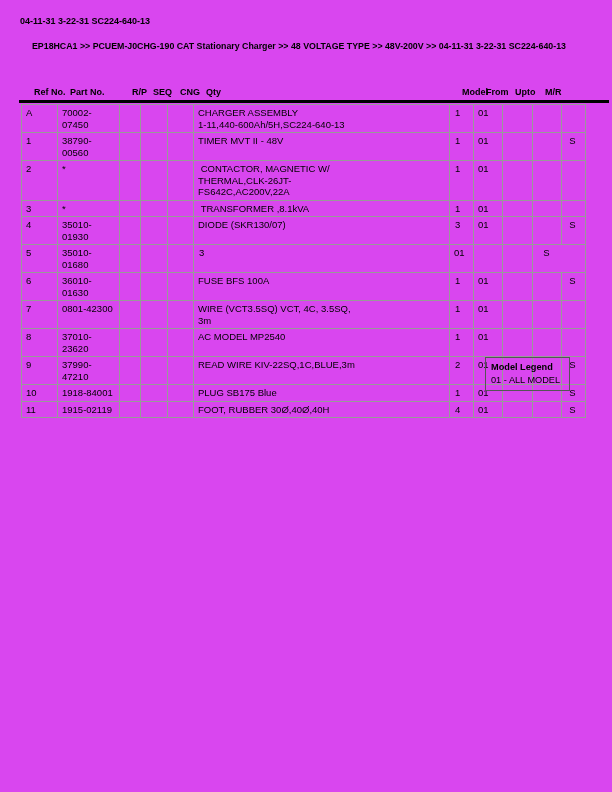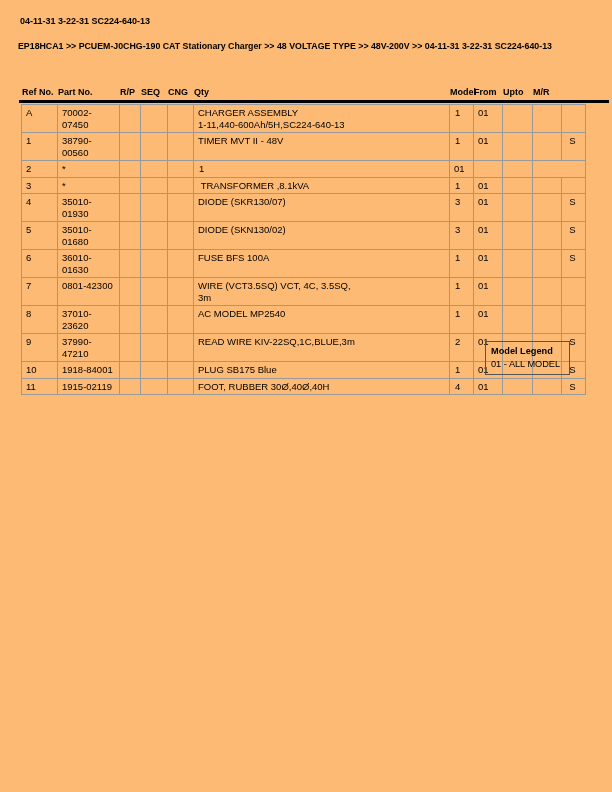--- a/index.html
+++ b/index.html
@@ -4,39 +4,39 @@
 <style>
   * { margin: 0; padding: 0; box-sizing: border-box; }
   html, body { background: #ffffff; }
   body {
     width: 612px; height: 792px;
     font-family: "Liberation Sans", sans-serif;
     color: #000;
     position: relative;
     overflow: hidden;
   }
-  .page { position: absolute; inset: 0; background: #fdba74; }
+  .page { position: absolute; inset: 0; background: #d946ef; }
 
   .hdr-line1 {
     position: absolute; left: 20px; top: 16px;
     font-size: 9px; font-weight: bold; white-space: nowrap;
   }
   .hdr-line2 {
-    position: absolute; left: 18px; top: 41px;
+    position: absolute; left: 32px; top: 41px;
     font-size: 8.8px; font-weight: bold; white-space: nowrap;
   }
 
   .cols {
     display: grid;
     grid-template-columns: 36px 62px 21px 27px 26px 256px 24px 29px 30px 29px 23px;
     width: 563px;
   }
 
   .table-header {
-    position: absolute; left: 21px; top: 87px;
+    position: absolute; left: 33px; top: 87px;
     font-size: 9px; font-weight: bold;
   }
   .table-header .hcell { white-space: nowrap; padding-left: 1px; }
 
   .thick-rule {
     position: absolute; left: 19px; top: 100px;
     width: 590px; height: 3px; background: #000;
   }
 
   .parts-table {
@@ -50,21 +50,21 @@
     font-size: 9.5px; line-height: 11.5px;
     padding: 2px 2px 2px 4px;
     white-space: pre-line;
     overflow: hidden;
   }
   .cell:last-child { border-right: none; }
   .cell.qty { padding-left: 5px; }
   .cell.mr { text-align: center; padding-left: 0; }
 
   .model-legend {
-    position: absolute; left: 485px; top: 341px;
+    position: absolute; left: 485px; top: 357px;
     width: 85px; min-height: 33px;
     border: 1px solid #555;
     padding: 3px 5px 3px 5px;
     font-size: 9.2px; line-height: 13px;
   }
   .model-legend .legend-title { font-weight: bold; white-space: nowrap; }
   .model-legend .legend-entry { white-space: nowrap; }
 </style>
 </head>
 <body>
@@ -119,20 +119,23 @@
       <div class="cell"></div>
       <div class="cell mr">S</div>
     </div>
 
     <div class="t-row cols">
       <div class="cell">2</div>
       <div class="cell">*</div>
       <div class="cell"></div>
       <div class="cell"></div>
       <div class="cell"></div>
+      <div class="cell">&nbsp;CONTACTOR, MAGNETIC W/
+THERMAL,CLK-26JT-
+FS642C,AC200V,22A</div>
       <div class="cell qty">1</div>
       <div class="cell">01</div>
       <div class="cell"></div>
       <div class="cell"></div>
       <div class="cell mr"></div>
     </div>
 
     <div class="t-row cols">
       <div class="cell">3</div>
       <div class="cell">*</div>
@@ -160,21 +163,20 @@
       <div class="cell"></div>
       <div class="cell mr">S</div>
     </div>
 
     <div class="t-row cols">
       <div class="cell">5</div>
       <div class="cell">35010-01680</div>
       <div class="cell"></div>
       <div class="cell"></div>
       <div class="cell"></div>
-      <div class="cell">DIODE (SKN130/02)</div>
       <div class="cell qty">3</div>
       <div class="cell">01</div>
       <div class="cell"></div>
       <div class="cell"></div>
       <div class="cell mr">S</div>
     </div>
 
     <div class="t-row cols">
       <div class="cell">6</div>
       <div class="cell">36010-01630</div>

